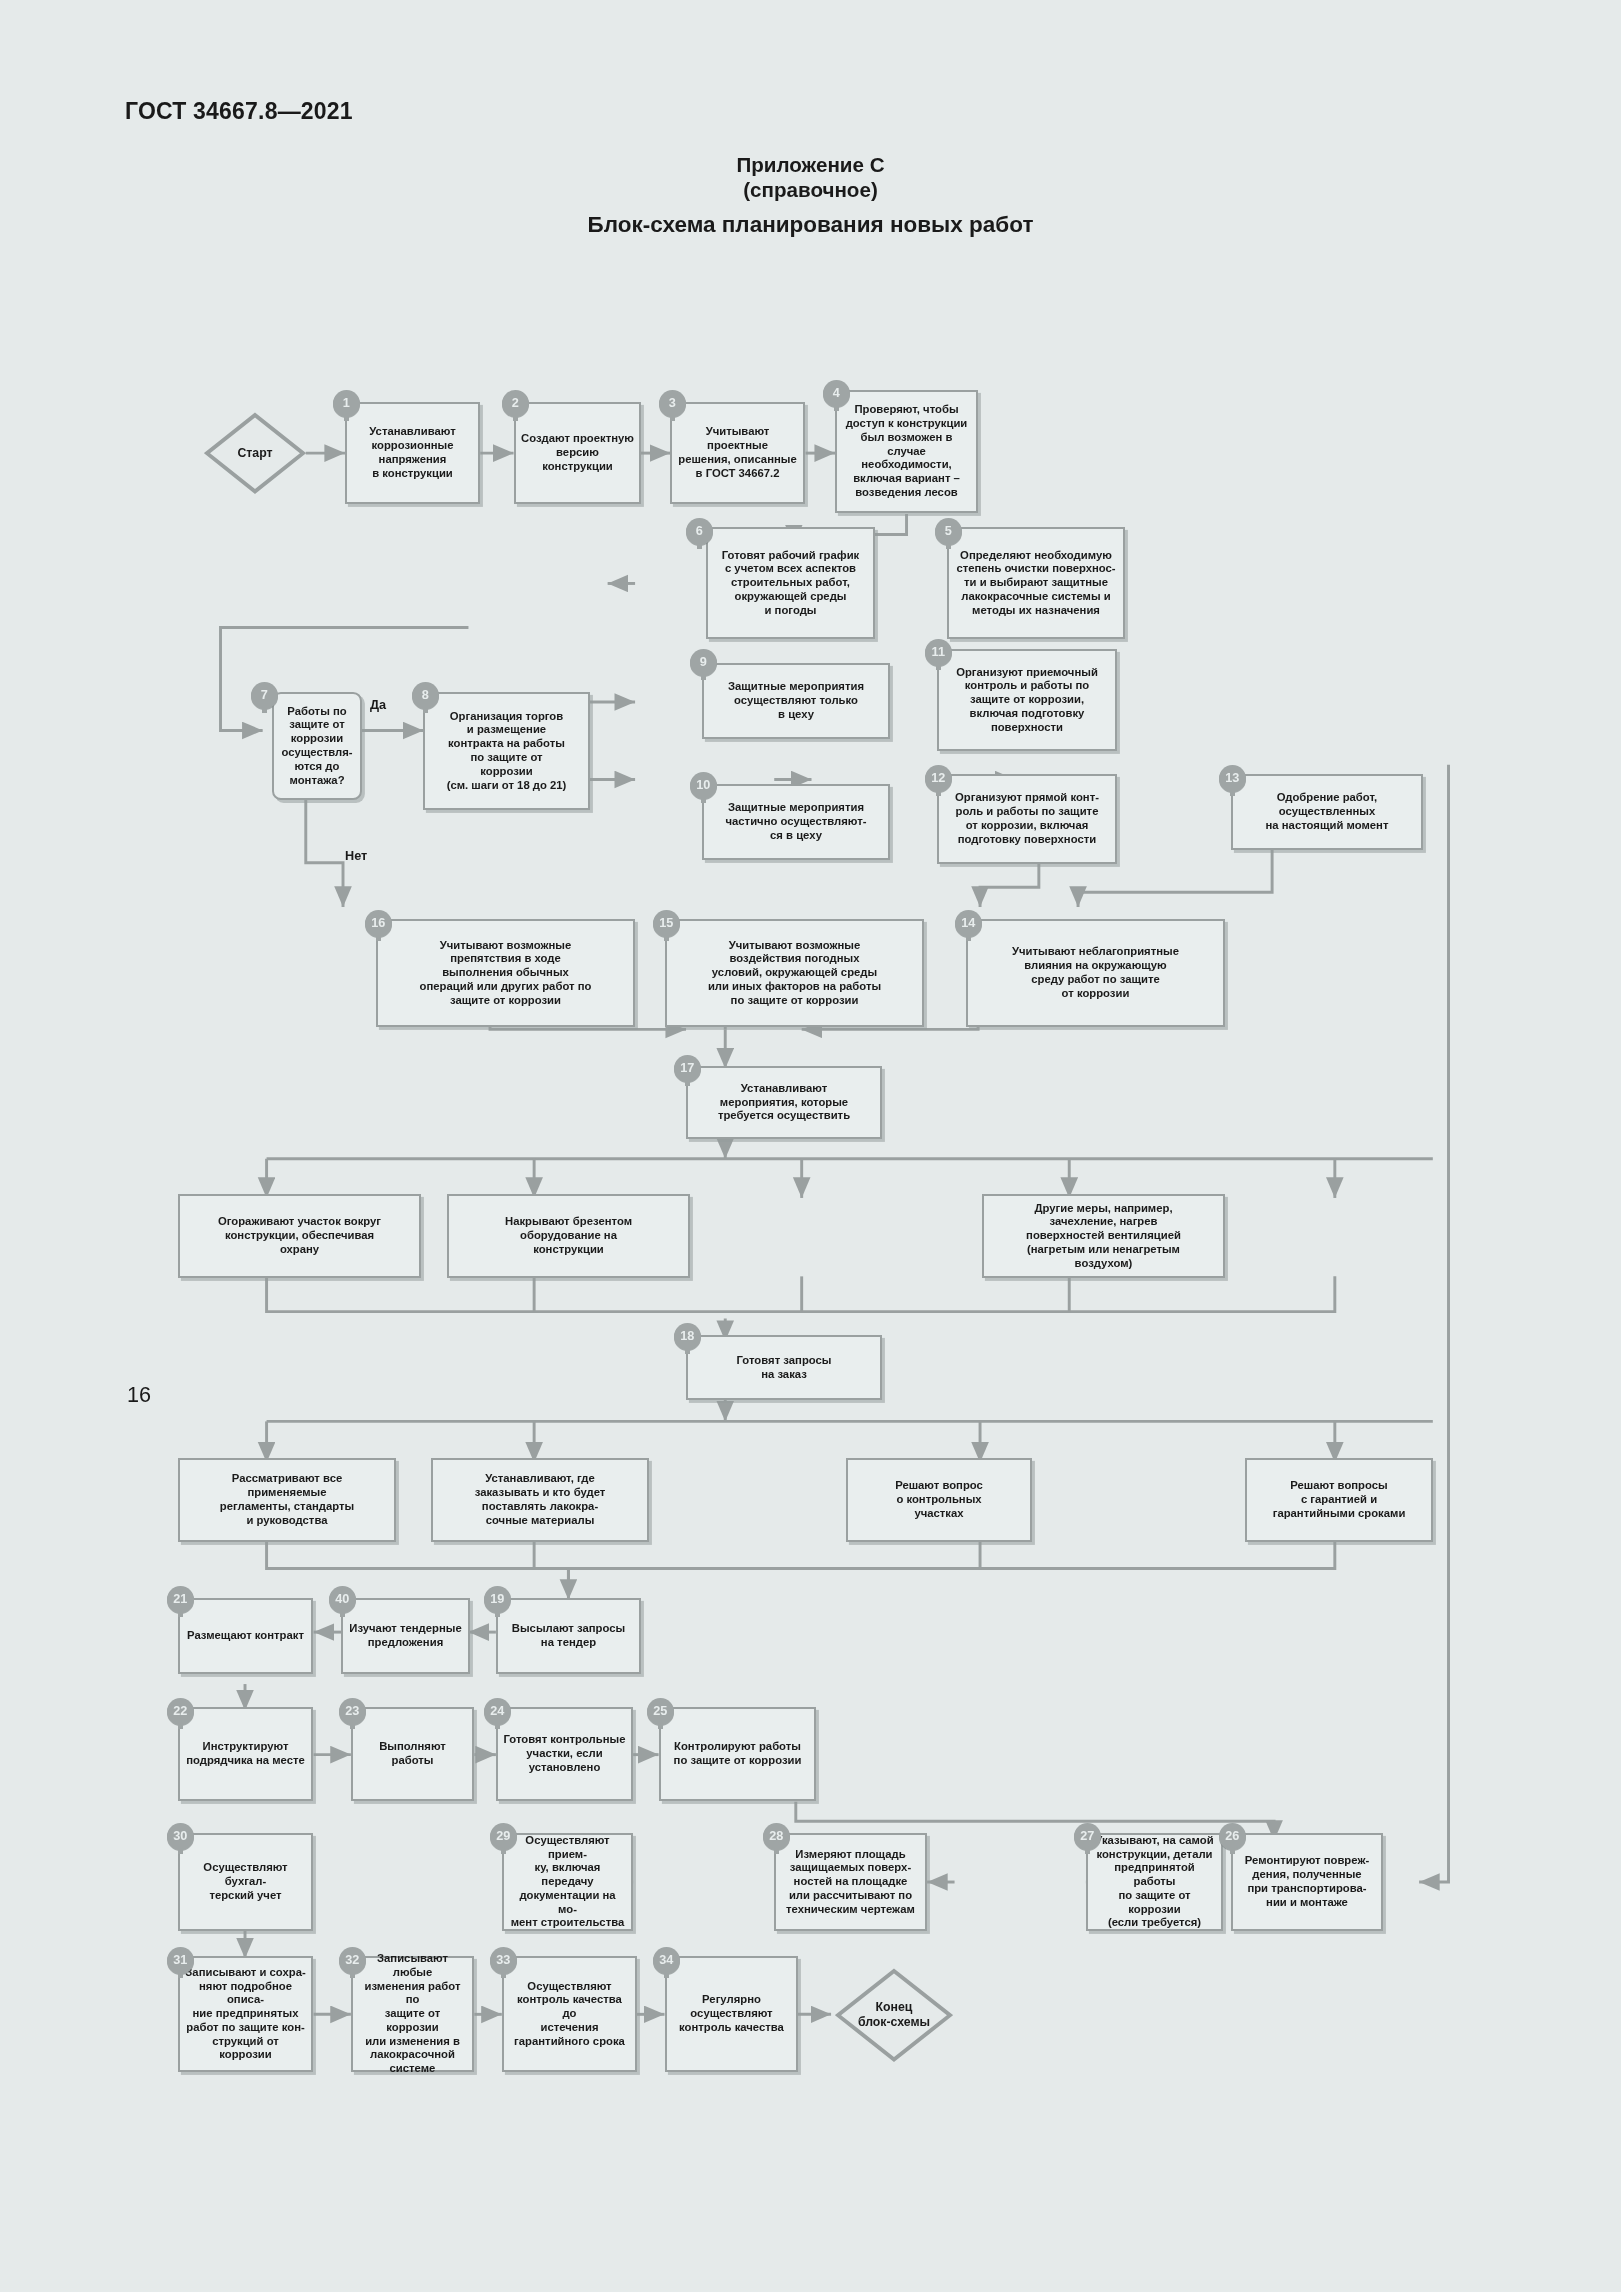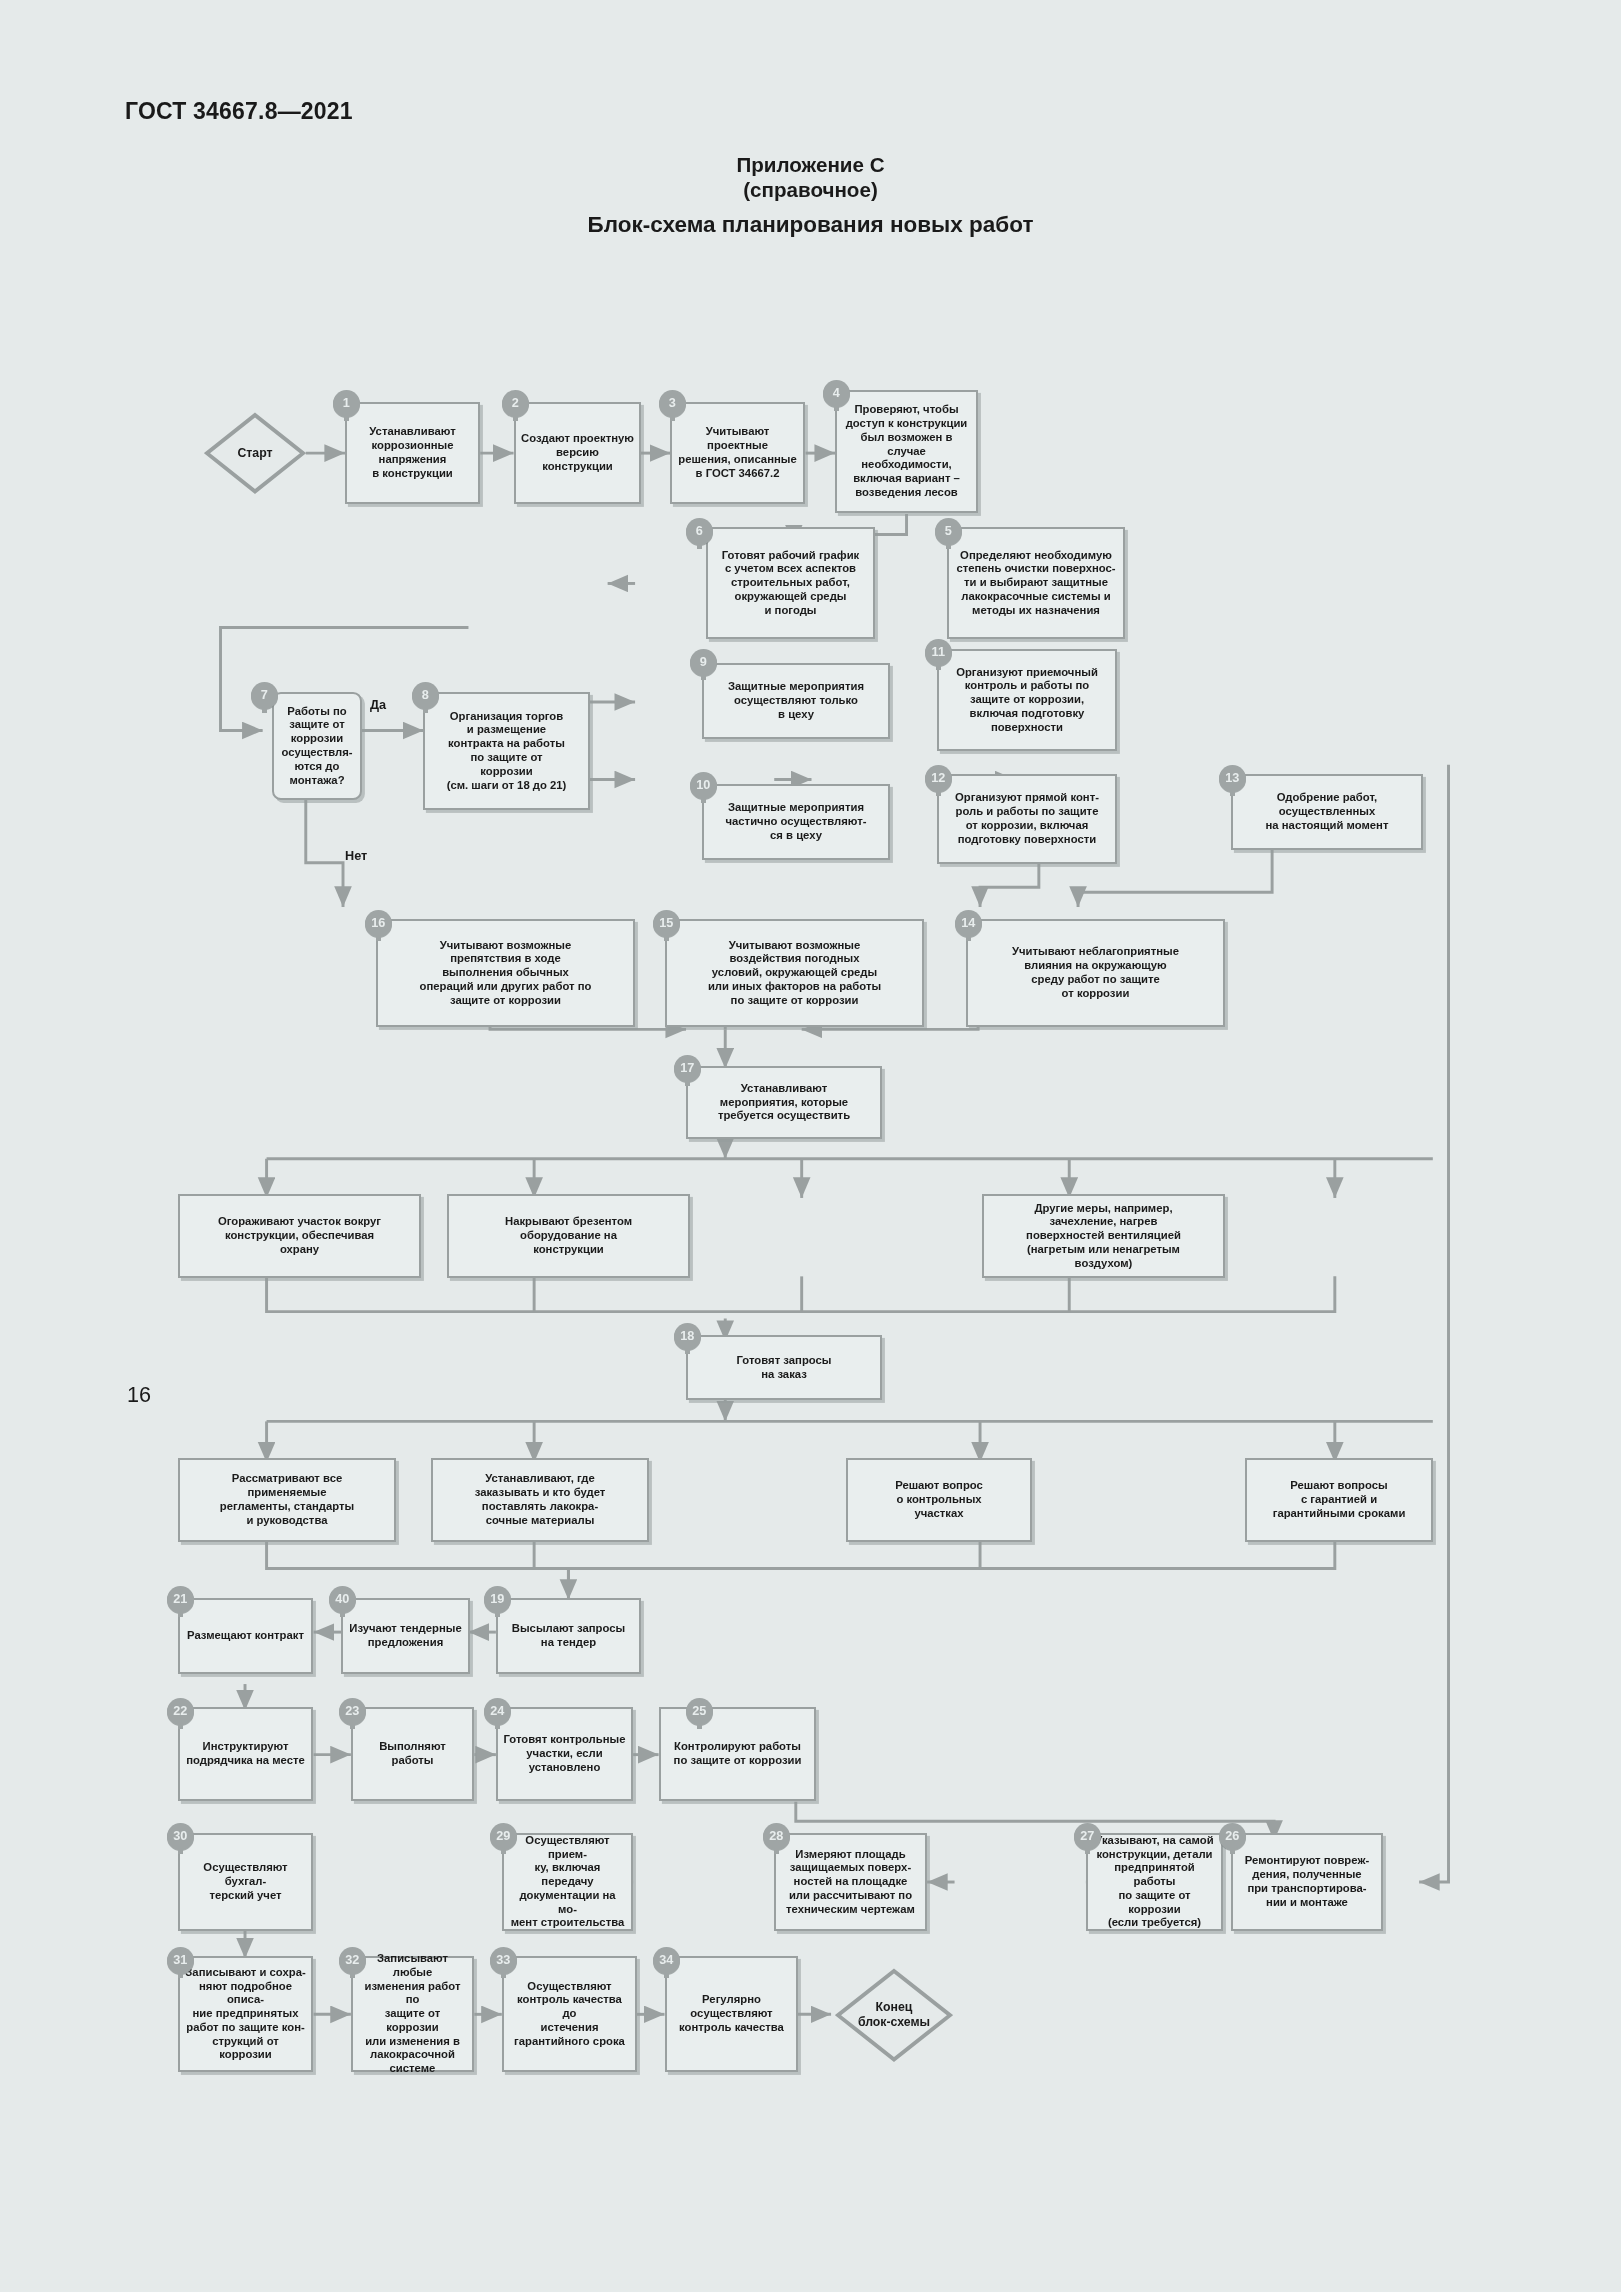--- a/index.html
+++ b/index.html
@@ -407,21 +407,21 @@
       <span>Готовят контрольные
 участки, если
 установлено</span>
       </div>
     <div class="badge" style="left:484px;top:1698px;">24</div>
 
     <div class="node" style="left:659px;top:1707px;width:157px;height:94px;">
       <span>Контролируют работы
 по защите от коррозии</span>
       </div>
-    <div class="badge" style="left:647px;top:1698px;margin-left:39px;">25</div>
+    <div class="badge" style="left:647px;top:1698px;">25</div>
 
     <div class="node" style="left:1231px;top:1833px;width:152px;height:98px;">
       <span>Ремонтируют повреж-
 дения, полученные
 при транспортирова-
 нии и монтаже</span>
       </div>
     <div class="badge" style="left:1219px;top:1823px;">26</div>
 
     <div class="node" style="left:1086px;top:1833px;width:137px;height:98px;">

